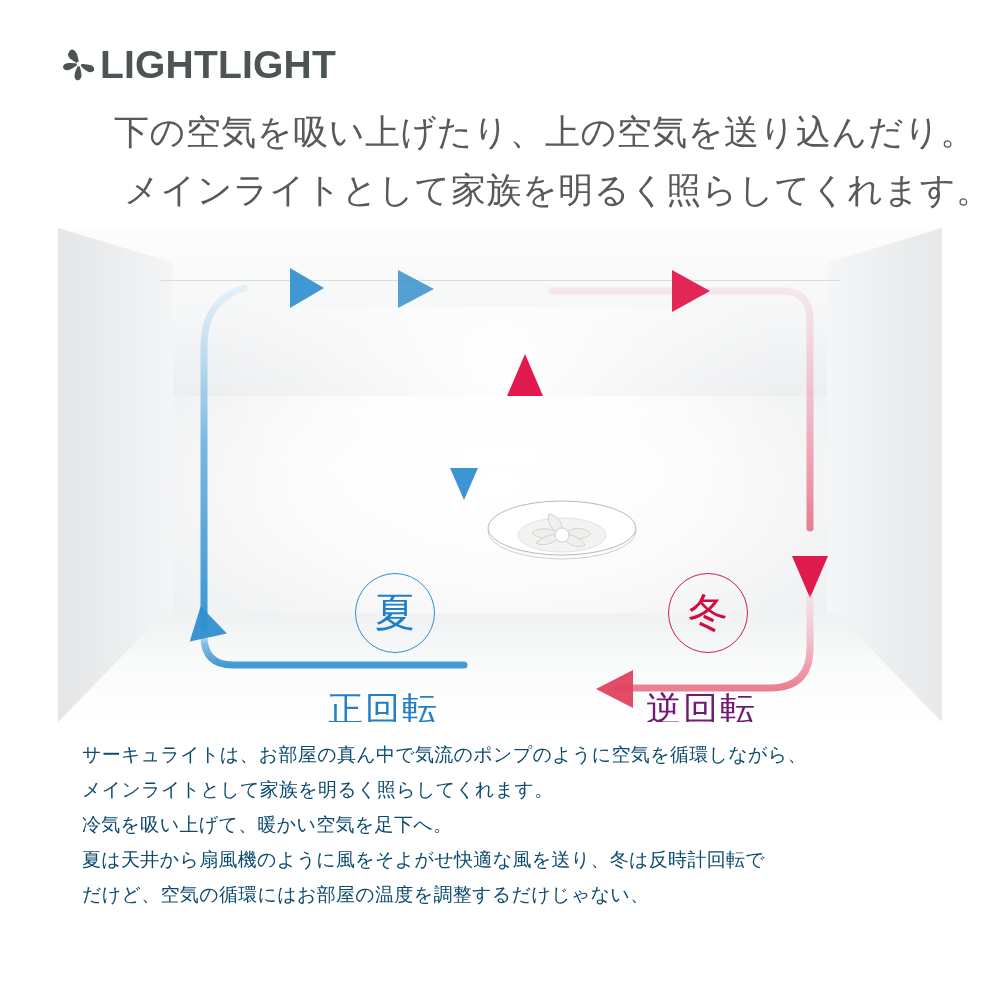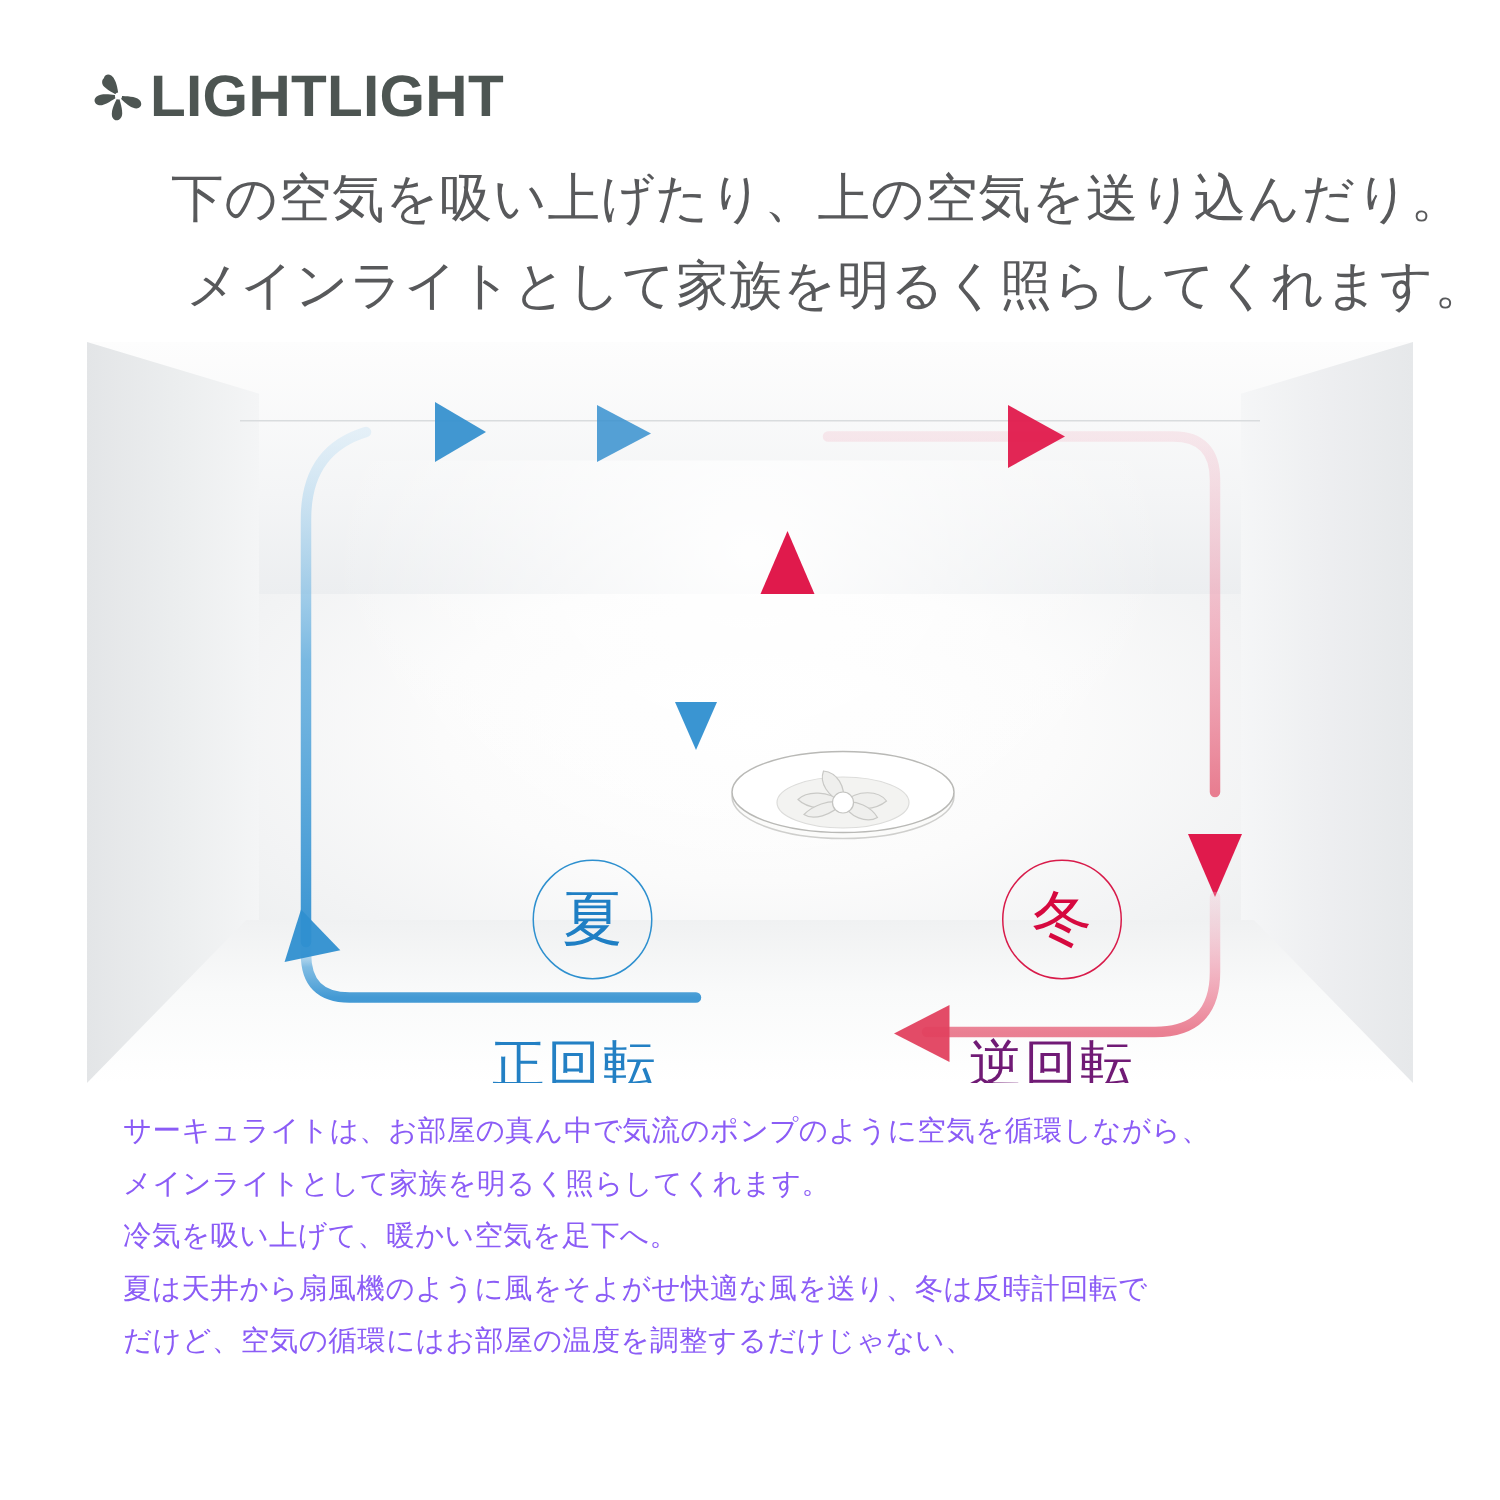--- a/index.html
+++ b/index.html
@@ -143,21 +143,21 @@
   
   .body-copy {
     position: absolute;
     left: 82px;
     top: 737px;
     width: 870px;
   }
   .body-copy .line {
     font-size: 19px;
     line-height: 35px;
-    color: #8b5cf6;
+    color: #0c4a6e;
     letter-spacing: 0.3px;
     white-space: nowrap;
   }
 </style>
 </head>
 <body>
 
 <div class="logo-row">
   <span class="logo-mark">
     <svg viewBox="0 0 100 100" width="34" height="34" aria-hidden="true">

